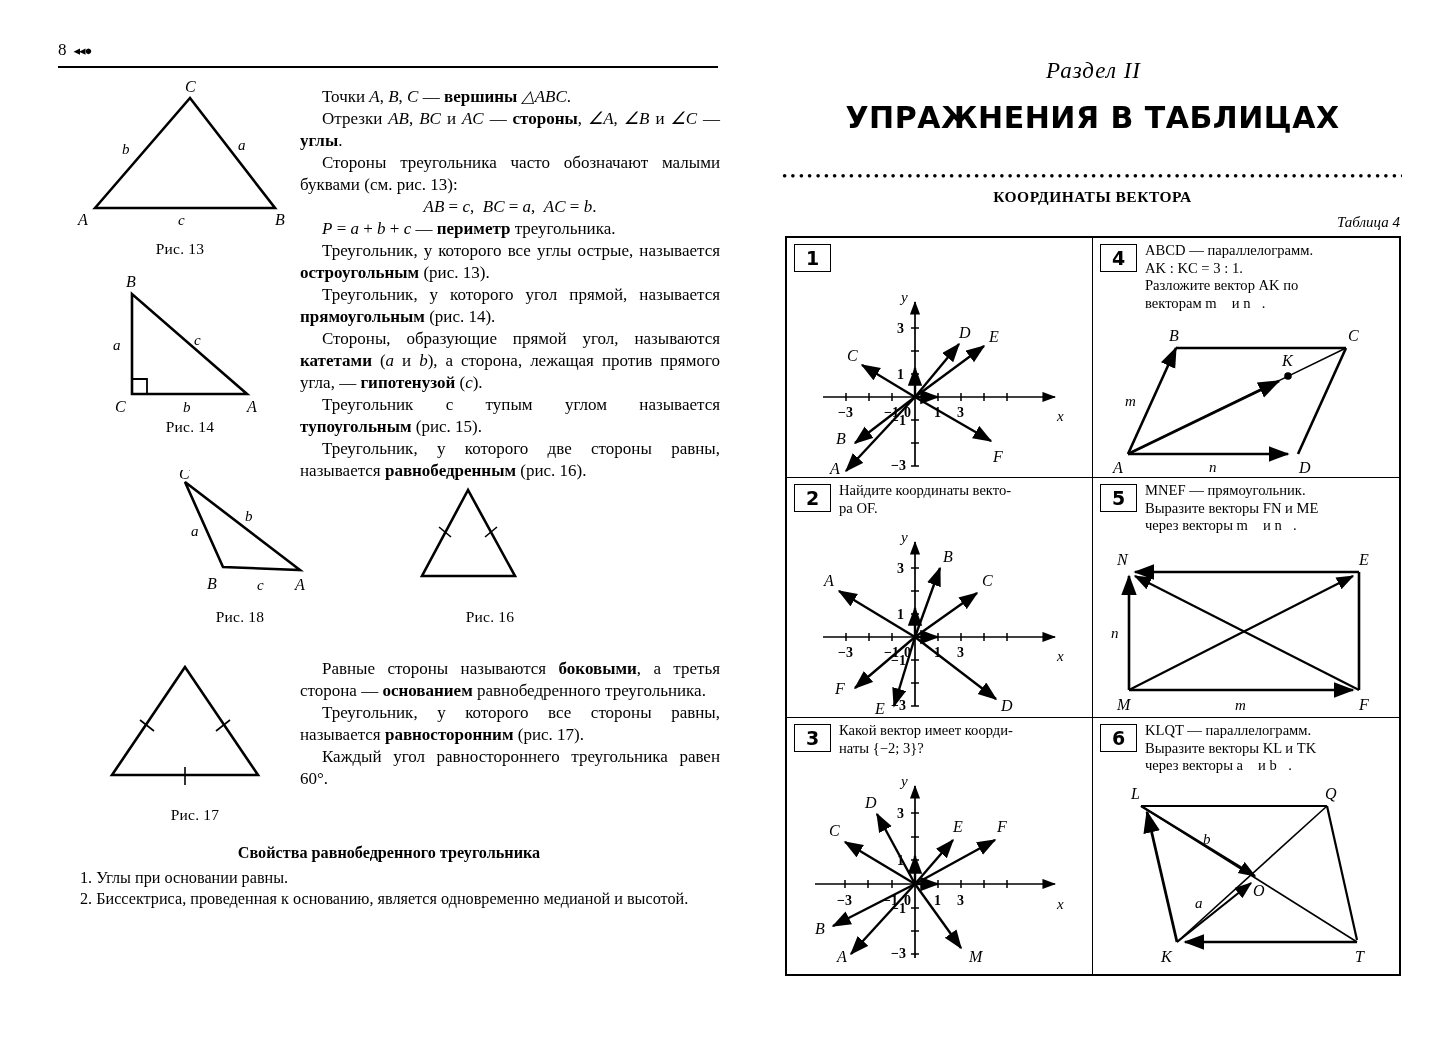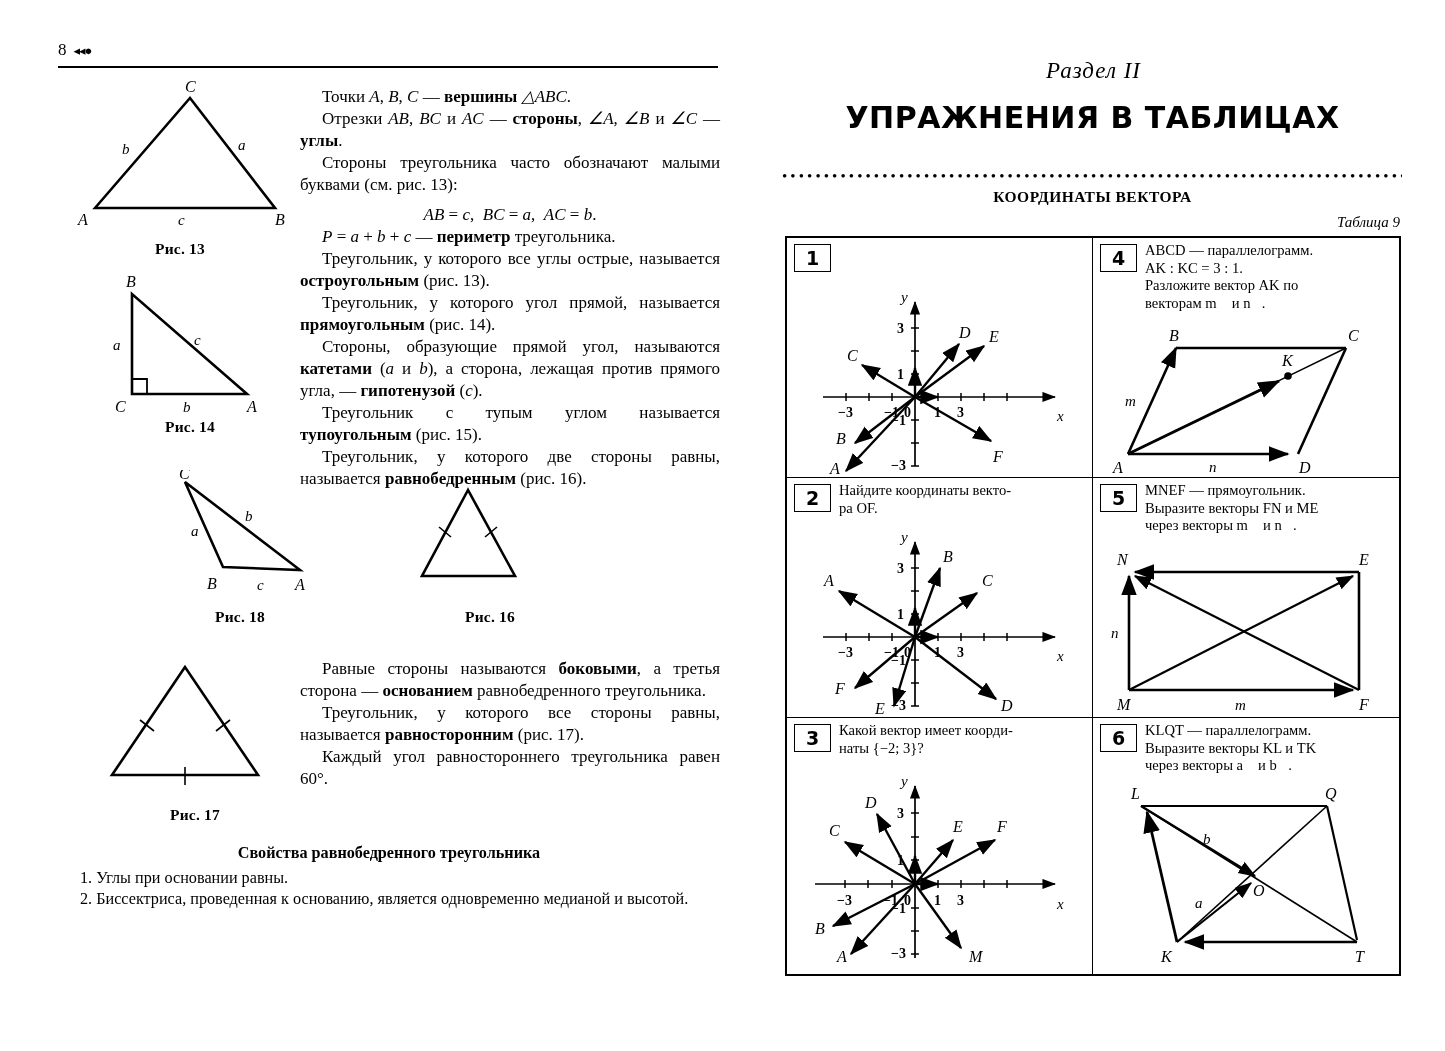--- a/index.html
+++ b/index.html
@@ -32,33 +32,33 @@
     border-top: 2.2px solid #000;
   }
 
   
   .txtcol {
     position: absolute; left: 300px; width: 420px;
     font-size: 17px; line-height: 1.295;
     text-align: justify; text-justify: inter-word;
   }
   .txtcol p { margin: 0; text-indent: 22px; }
-  .txtcol p.ctr { text-indent: 0; text-align: center; margin-top: 8px; }
+  .txtcol p.ctr { text-indent: 0; text-align: center; }
   .b { font-weight: bold; }
   .mth { font-style: italic; font-family: "Liberation Serif", serif; }
 
   .bottomtext {
     position: absolute; left: 58px; width: 662px;
     font-size: 16.2px; line-height: 1.30; text-align: justify;
   }
   .bottomtext p { margin: 0; text-indent: 22px; }
   .bottomtext p.ctr { text-indent: 0; text-align: center; font-weight: bold; margin-bottom: 4px;}
 
   .figcap {
-    position: absolute; text-align: center; font-weight: bold;
+    position: absolute; text-align: center; font-weight: normal;
     font-size: 15.5px; letter-spacing: 0.2px;
   }
 
   
   .rp-section {
     position: absolute; left: 1px; top: 58px; width: 705px;
     text-align: center; font-style: italic; font-size: 23px;
     letter-spacing: 1px;
   }
   .rp-maintitle {
@@ -202,21 +202,21 @@
     <p>2. Биссектриса, проведенная к основанию, является одновременно медианой и высотой.</p>
   </div>
 </div>
 
 <div class="page page-right">
 
   <div class="rp-section">Раздел II</div>
   <div class="rp-maintitle">УПРАЖНЕНИЯ В ТАБЛИЦАХ</div>
   <div class="rp-dotline">••••••••••••••••••••••••••••••••••••••••••••••••••••••••••••••••••••••••••••••••••••••••••••</div>
   <div class="rp-subtitle">КООРДИНАТЫ ВЕКТОРА</div>
-  <div class="rp-tablabel">Таблица 9</div>
+  <div class="rp-tablabel">Таблица 4</div>
 
   <div class="grid">
 
     <div class="cell c1 r1">
       <div class="tasknum">1</div>
       <svg class="fig" style="left:18px; top:46px;" width="280" height="190">
         <defs>
           <marker id="ah" markerWidth="9" markerHeight="9" refX="7.4" refY="3" orient="auto">
             <path d="M0,0 L8,3 L0,6 z" fill="#000"></path>
           </marker>

